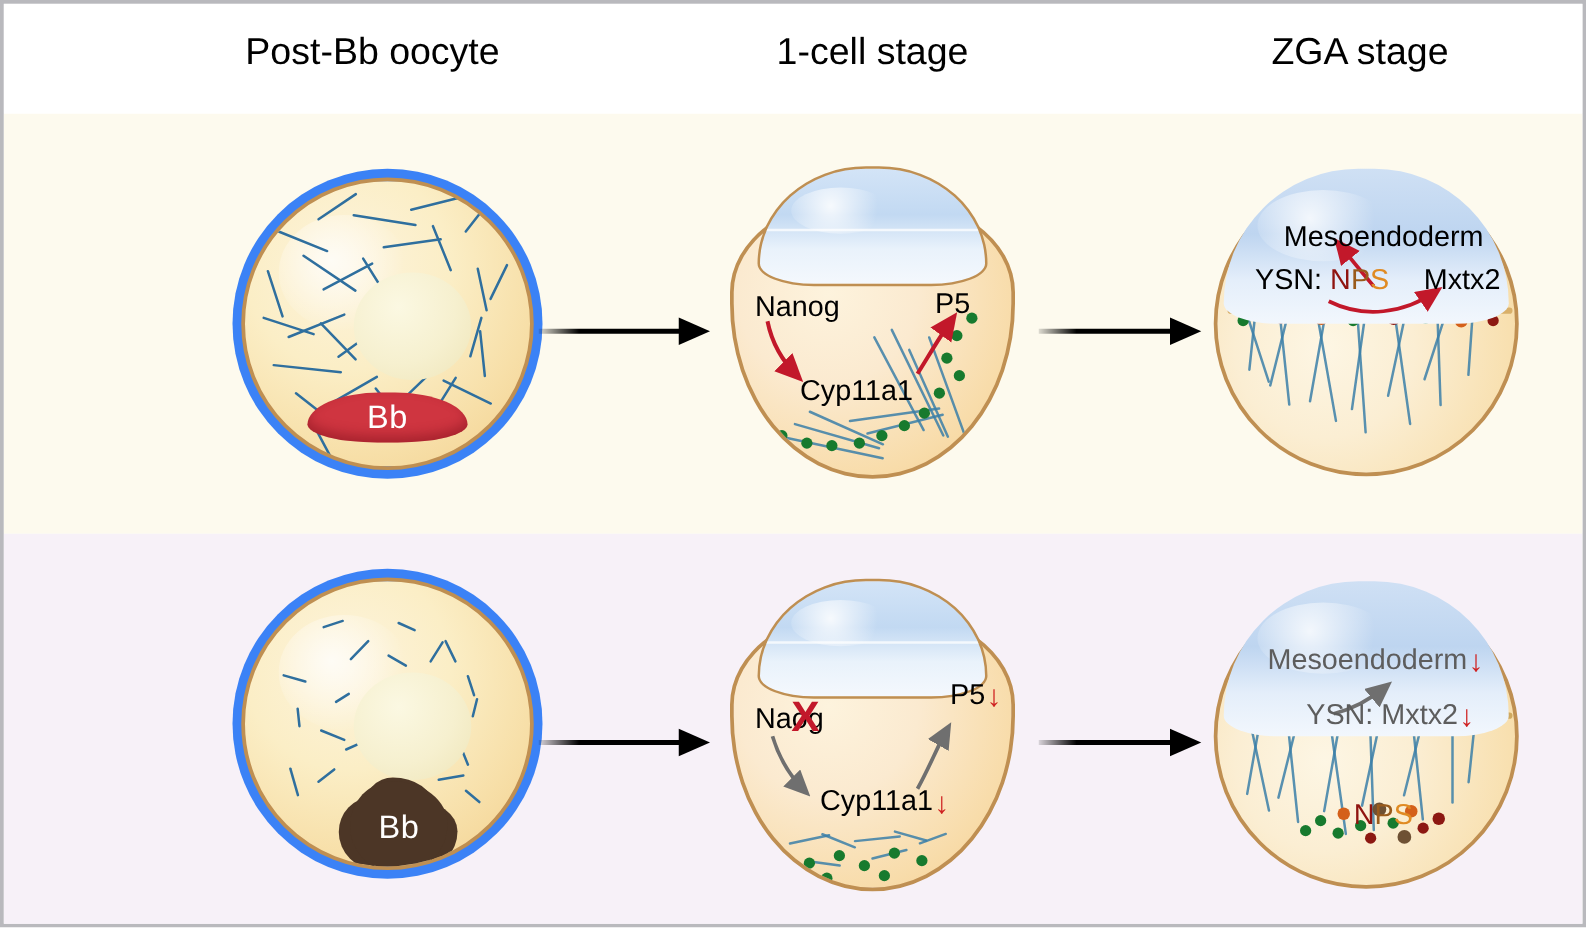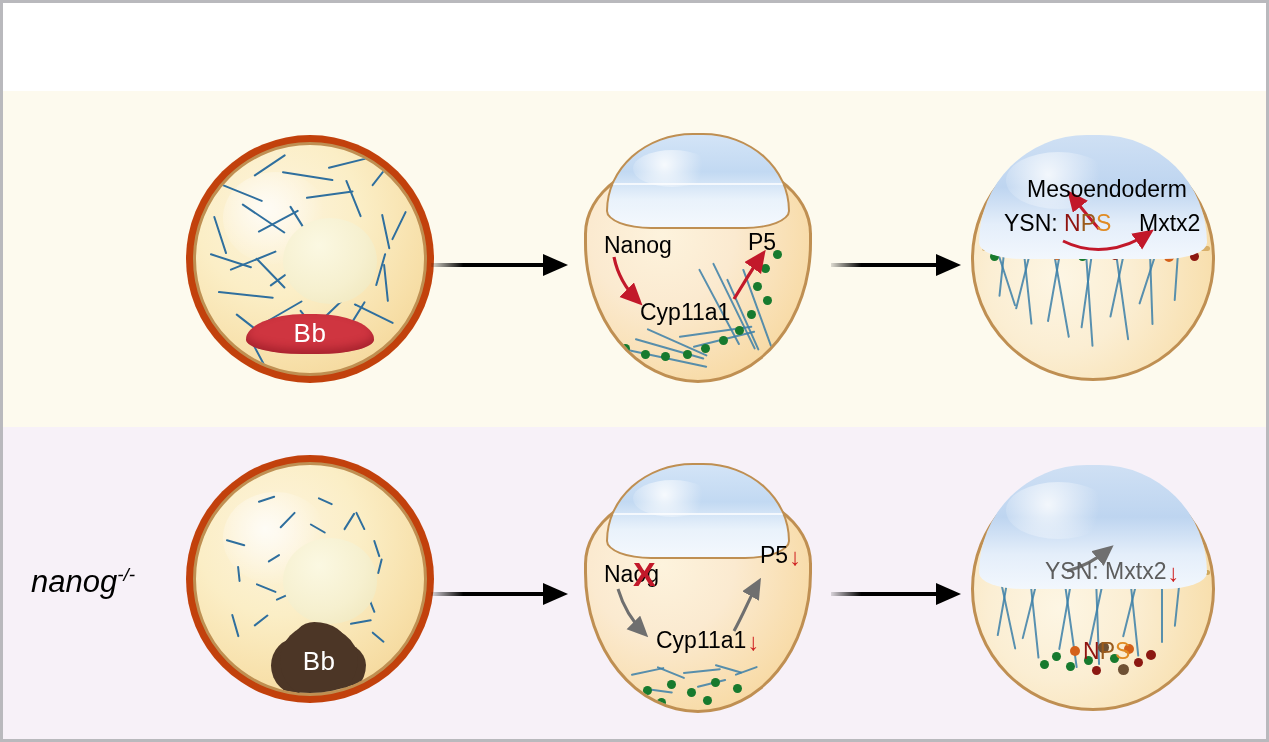--- a/index.html
+++ b/index.html
@@ -63,21 +63,21 @@
   #arrow-wt-2  { left: 828px; top: 249px; width: 130px; }
   #arrow-mut-1 { left: 428px; top: 578px; width: 137px; }
   #arrow-mut-2 { left: 828px; top: 578px; width: 130px; }
 
   
   .cell { position: absolute; }
 
   
   .oocyte {
     width: 248px; height: 248px; border-radius: 50%;
-    background: #c2410c;
+    background: #3b82f6;
     position: relative;
   }
   .oocyte .cortex {
     position: absolute; inset: 7px; border-radius: 50%;
     border: 3px solid #bf8f52;
     background:
       radial-gradient(circle at 36% 30%, #fdf4dd 0%, #fbeec6 38%, #f7dfa8 70%, #f2cf8c 100%);
     overflow: hidden;
   }
   .oocyte .nucleus {
@@ -204,20 +204,25 @@
   .xmark {
     position: absolute; color: #c2182a; font-size: 34px;
     font-weight: bold; line-height: 1;
   }
 </style>
 </head>
 <body>
 
 <div id="figure">
 
+  <div class="header-band">
+    <div class="col-title" id="title-0">Post-Bb oocyte</div>
+    <div class="col-title" id="title-1">1-cell stage</div>
+    <div class="col-title" id="title-2">ZGA stage</div>
+  </div>
 
   <div class="band" id="band-wt"></div>
 
 
   <div class="cell" style="left:183px; top:132px;">
     <div class="oocyte">
       <div class="cortex">
         <div class="sheen"></div>
         <div class="filaments">
           <div class="fil" style="left:24px;  top:38px;  width:46px; transform:rotate(22deg);"></div>
@@ -363,23 +368,20 @@
   <div class="anno" style="left:1001px; top:209px;">
     <span>YSN:</span>
     <span class="nps">
       <span class="n">N</span><span class="p">P</span><span class="s">S</span>
     </span>
   </div>
   <div class="anno" style="left:1136px; top:209px;">Mxtx2</div>
 
   <div class="band" id="band-mut"></div>
 
-  <div class="row-label" id="label-mut">
-    <span>nanog</span><span class="sup">-/-</span>
-  </div>
 
   <div class="cell" style="left:183px; top:452px;">
     <div class="oocyte">
       <div class="cortex">
         <div class="sheen"></div>
         <div class="filaments">
           <div class="fil" style="left:62px;  top:36px;  width:18px; transform:rotate(-18deg);"></div>
           <div class="fil" style="left:122px; top:32px;  width:16px; transform:rotate(24deg);"></div>
           <div class="fil" style="left:160px; top:46px;  width:20px; transform:rotate(64deg);"></div>
           <div class="fil" style="left:84px;  top:62px;  width:22px; transform:rotate(-46deg);"></div>
@@ -504,20 +506,23 @@
     </div>
     <svg class="curve" width="244" height="244" style="left:0; top:0;">
       <defs>
         <marker id="grayhead2" markerWidth="7" markerHeight="7" refX="5" refY="3.2" orient="auto">
           <path d="M0,0 L7,3.2 L0,6.4 z" fill="#6f6f6f"></path>
         </marker>
       </defs>
       <path d="M96,104 C112,100 126,92 138,82" stroke="#6f6f6f" stroke-width="3" fill="none" marker-end="url(#grayhead2)"></path>
     </svg>
   </div>
+  <div class="anno gray" style="left:1011px; top:513px;">
+    <span>Mesoendoderm</span><span class="down-arrow">↓</span>
+  </div>
   <div class="anno gray" style="left:1042px; top:557px;">
     <span>YSN:</span>
     <span>Mxtx2</span><span class="down-arrow">↓</span>
   </div>
   <div class="anno nps" style="left:1080px; top:637px;">
     <span class="n">N</span><span class="p">P</span><span class="s">S</span>
   </div>
 
 </div>
 

